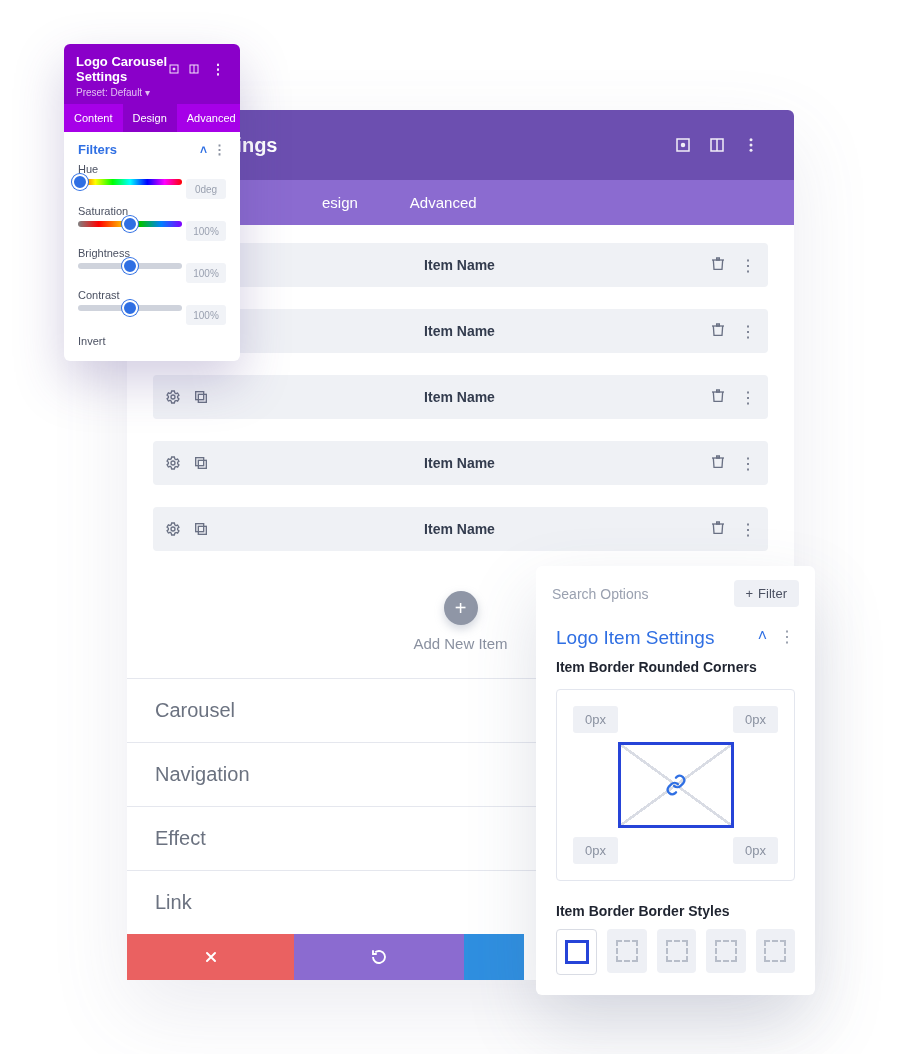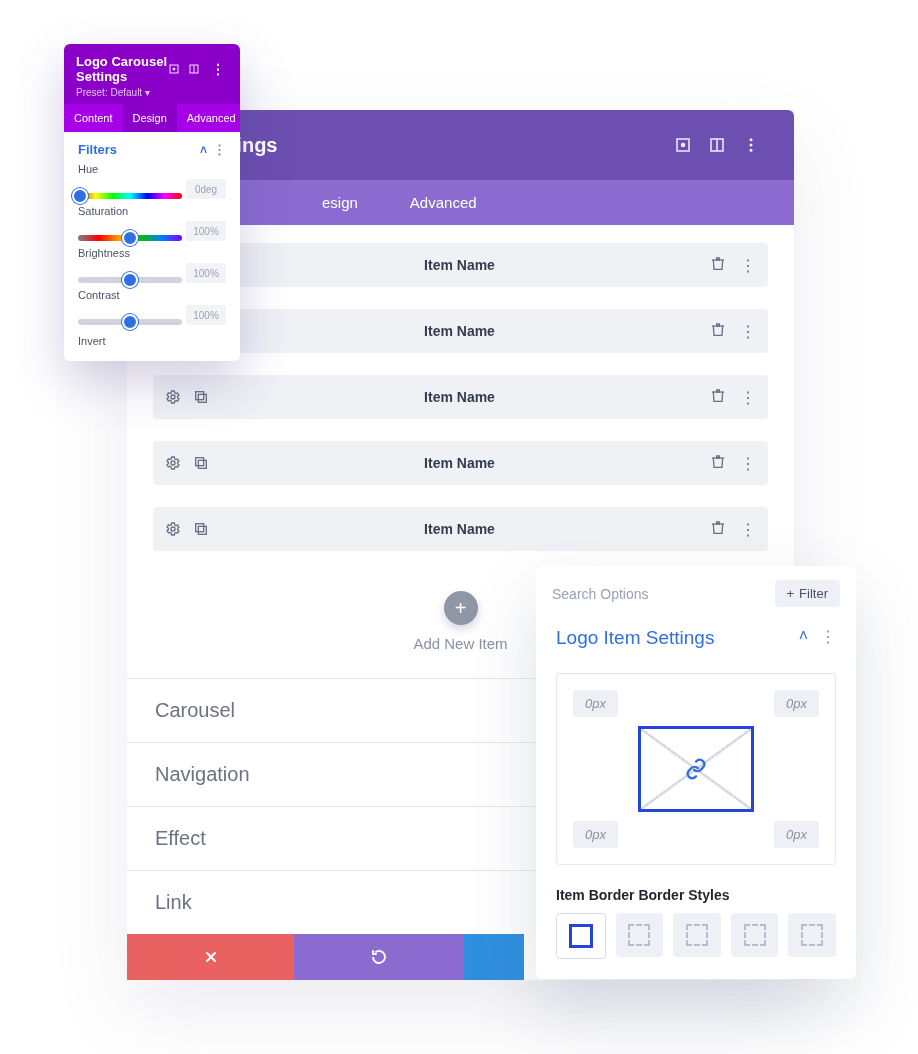--- a/index.html
+++ b/index.html
@@ -39,40 +39,40 @@
   .fp-tabs{background:#a600e8;color:#fff;display:flex;font-size:11px;}
   .fp-tab{padding:8px 10px;cursor:pointer;}
   .fp-tab.active{background:#8a00c9;}
   .fp-body{padding:10px 14px 14px 14px;color:#3a3f4d;}
   .fp-sechead{color:#2f6fe3;font-weight:600;font-size:13px;display:flex;align-items:center;margin-bottom:6px;}
   .fp-sechead .sp{flex:1;}
   .fp-sechead .caret{color:#2f6fe3;font-size:12px;margin-right:6px;}
   .fp-sechead .dots{color:#8a91a0;}
   .ctl{margin-top:6px;}
   .ctl-label{font-size:11px;color:#4b5162;margin-bottom:4px;}
-  .ctl-row{display:flex;align-items:flex-end;gap:4px;}
+  .ctl-row{display:flex;align-items:flex-start;gap:4px;}
   .track{flex:1;height:6px;border-radius:3px;position:relative;}
   .track.hue{background:linear-gradient(90deg,#ff0000,#ffff00,#00ff00,#00ffff,#0000ff,#ff00ff,#ff0000);}
   .track.sat{background:linear-gradient(90deg,#808080,#ff0000,#ffa500,#00c000,#0080ff,#8000ff);}
   .track.gray{background:#cfd3dc;}
   .thumb{position:absolute;top:50%;width:12px;height:12px;border-radius:50%;background:#2f6fe3;border:2px solid #fff;box-shadow:0 0 0 1px #2f6fe3;transform:translate(-50%,-50%);}
   .valbox{width:40px;height:20px;background:#f1f3f7;border-radius:3px;color:#9aa1b0;font-size:10px;display:flex;align-items:center;justify-content:center;}
   .invert{font-size:11px;color:#4b5162;margin-top:10px;}
 
   
-  .item-panel{position:absolute;left:536px;top:566px;width:320px;background:#fff;border-radius:6px;box-shadow:0 30px 70px rgba(80,90,120,.18);padding:0 0 20px 0;}
+  .item-panel{position:absolute;left:536px;top:566px;width:279px;background:#fff;border-radius:6px;box-shadow:0 30px 70px rgba(80,90,120,.18);padding:0 0 20px 0;}
   .ip-top{display:flex;align-items:center;padding:14px 16px;}
   .ip-search{flex:1;color:#9aa1b0;font-size:14px;}
   .ip-filter{background:#eef0f5;border-radius:4px;padding:6px 12px;color:#4b5162;font-size:13px;display:flex;align-items:center;gap:5px;cursor:pointer;}
   .ip-head{padding:6px 20px 10px 20px;display:flex;align-items:flex-start;}
   .ip-title{color:#2f6fe3;font-size:19px;font-weight:400;flex:1;}
   .ip-caret{color:#2f6fe3;margin-right:12px;}
   .ip-dots{color:#8a91a0;}
   .ip-sub1{padding:0 20px;font-weight:700;font-size:14px;color:#1f2430;}
-  .corner-box{margin:14px 20px 0 20px;border:1px solid #e3e6ee;border-radius:4px;padding:20px;position:relative;height:150px;font-style:italic;}
+  .corner-box{margin:14px 20px 0 20px;border:1px solid #e3e6ee;border-radius:4px;padding:20px;position:relative;height:150px;}
   .cb-val{position:absolute;background:#eef0f5;border-radius:3px;color:#8a91a0;font-size:13px;padding:6px 12px;}
   .cb-tl{left:16px;top:16px;} .cb-tr{right:16px;top:16px;}
   .cb-bl{left:16px;bottom:16px;} .cb-br{right:16px;bottom:16px;}
   .cb-center{position:absolute;left:50%;top:50%;transform:translate(-50%,-50%);width:110px;height:80px;border:3px solid #2644d8;display:flex;align-items:center;justify-content:center;background:linear-gradient(to top right,transparent 49%,#d9dce4 49%,#d9dce4 51%,transparent 51%),linear-gradient(to top left,transparent 49%,#d9dce4 49%,#d9dce4 51%,transparent 51%);}
   .link-ic{color:#2f6fe3;font-size:22px;transform:rotate(0deg);}
   .ip-sub2{padding:22px 20px 10px 20px;font-weight:700;font-size:14px;color:#1f2430;}
   .styles-row{display:flex;gap:10px;padding:0 20px;}
   .sbox{flex:1;height:44px;background:#eef0f5;border-radius:4px;display:flex;align-items:center;justify-content:center;}
   .sbox.sel{background:#fff;border:1px solid #d9dce4;}
   .sq{width:18px;height:18px;}
@@ -358,20 +358,21 @@
     <div class="ip-filter">
       <span>+</span>
       <span>Filter</span>
     </div>
   </div>
   <div class="ip-head">
     <div class="ip-title">Logo Item Settings</div>
     <div class="ip-caret">˄</div>
     <div class="ip-dots">⋮</div>
   </div>
+  <div class="ip-sub1">Item Border Rounded Corners</div>
   <div class="corner-box">
     <div class="cb-val cb-tl">0px</div>
     <div class="cb-val cb-tr">0px</div>
     <div class="cb-val cb-bl">0px</div>
     <div class="cb-val cb-br">0px</div>
     <div class="cb-center">
       <span class="link-ic">
         <svg width="22" height="22" viewBox="0 0 24 24" fill="none" stroke="#2f6fe3" stroke-width="2.5" stroke-linecap="round">
             <path d="M10 13a5 5 0 0 0 7 0l3-3a5 5 0 0 0-7-7l-1 1"></path>
             <path d="M14 11a5 5 0 0 0-7 0l-3 3a5 5 0 0 0 7 7l1-1"></path>

